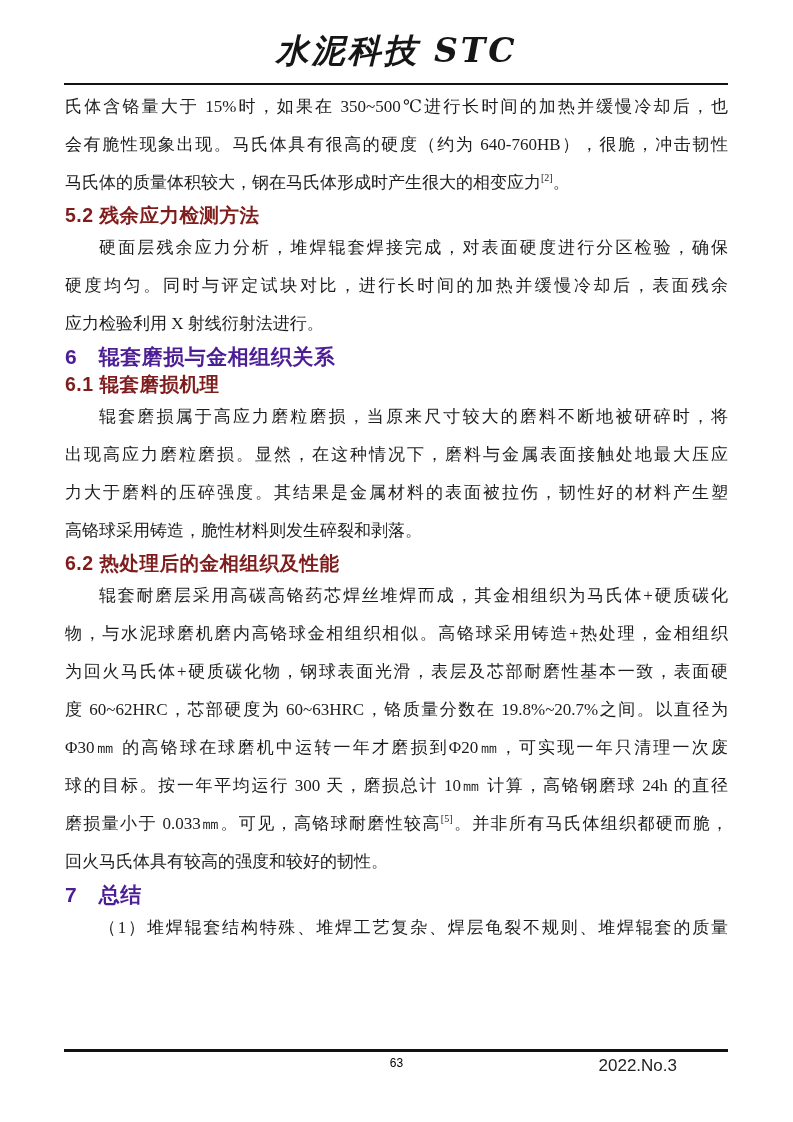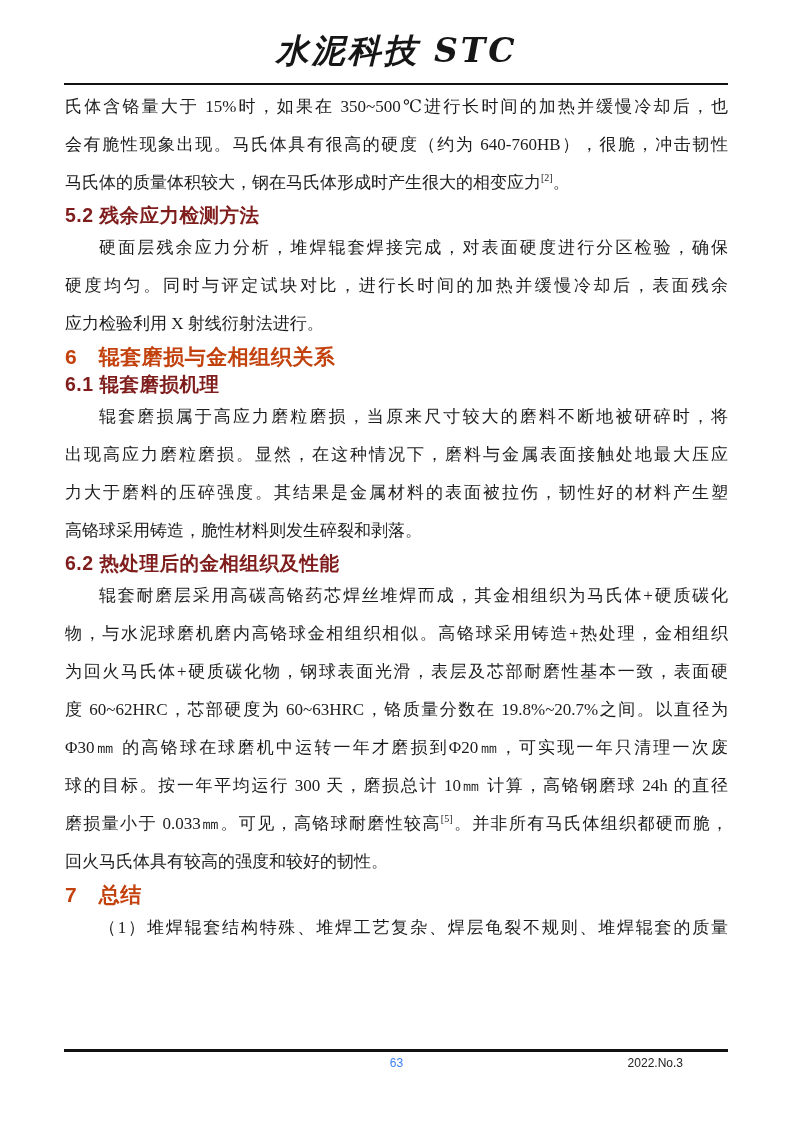--- a/index.html
+++ b/index.html
@@ -16,35 +16,35 @@
   .header-rule{position:absolute;top:83px;left:64px;width:664px;height:2px;background:#121212;}
   .content{position:absolute;top:88px;left:65px;width:663px;}
   .line{
     font-size:17px;line-height:38px;height:38px;overflow:hidden;
     text-align:left;
   }
   .line.just{text-align:justify;text-align-last:justify;}
   .line.indent{text-indent:34px;}
   .h1{
     font-family:"Liberation Sans","DejaVu Sans",sans-serif;font-weight:bold;
-    font-size:21px;line-height:28px;height:28px;color:#c2410c;letter-spacing:0.5px;
+    font-size:21px;line-height:28px;height:28px;color:#4c1d95;letter-spacing:0.5px;
   }
   .h2{
     font-family:"Liberation Sans","DejaVu Sans",sans-serif;font-weight:bold;
     font-size:19.5px;line-height:27px;height:27px;color:#7f1d1d;letter-spacing:0.5px;
   }
   sup.cite{font-size:10px;vertical-align:7px;line-height:0;}
   .footer-rule{position:absolute;top:1049px;left:64px;width:664px;height:3px;background:#121212;}
   .page-number{
     position:absolute;top:1056px;left:65px;width:663px;text-align:center;
-    font-family:"Liberation Sans","DejaVu Sans",sans-serif;font-size:12px;color:#3b82f6;
+    font-family:"Liberation Sans","DejaVu Sans",sans-serif;font-size:12px;color:#000000;
   }
   .issue-number{
-    position:absolute;top:1056px;right:110px;
-    font-family:"Liberation Sans","DejaVu Sans",sans-serif;font-size:12px;color:#222;
+    position:absolute;top:1056px;right:116px;
+    font-family:"Liberation Sans","DejaVu Sans",sans-serif;font-size:17px;color:#222;
   }
 </style>
 </head>
 <body>
 
 <div class="page">
   <div class="header-title">水泥科技 STC</div>
   <div class="header-rule"></div>
 
   <div class="content">

